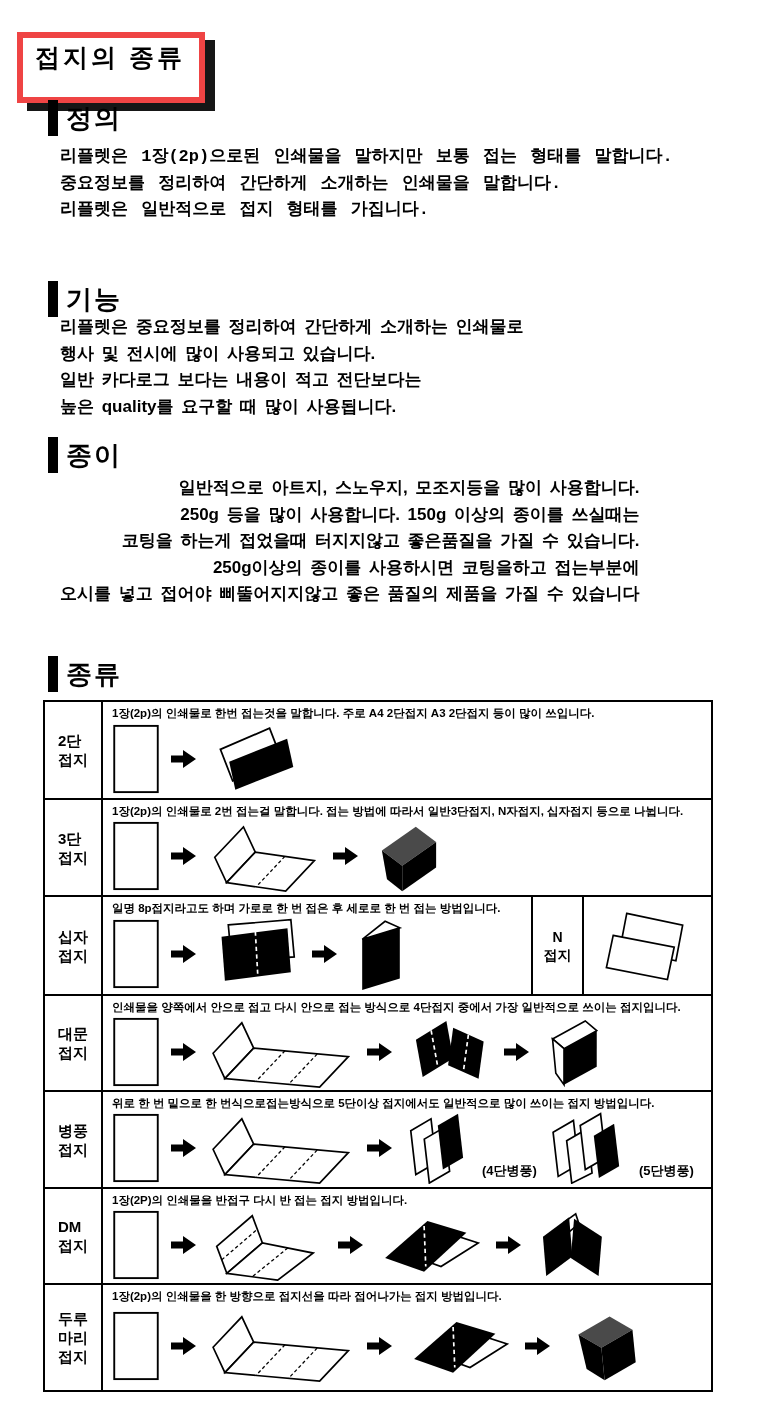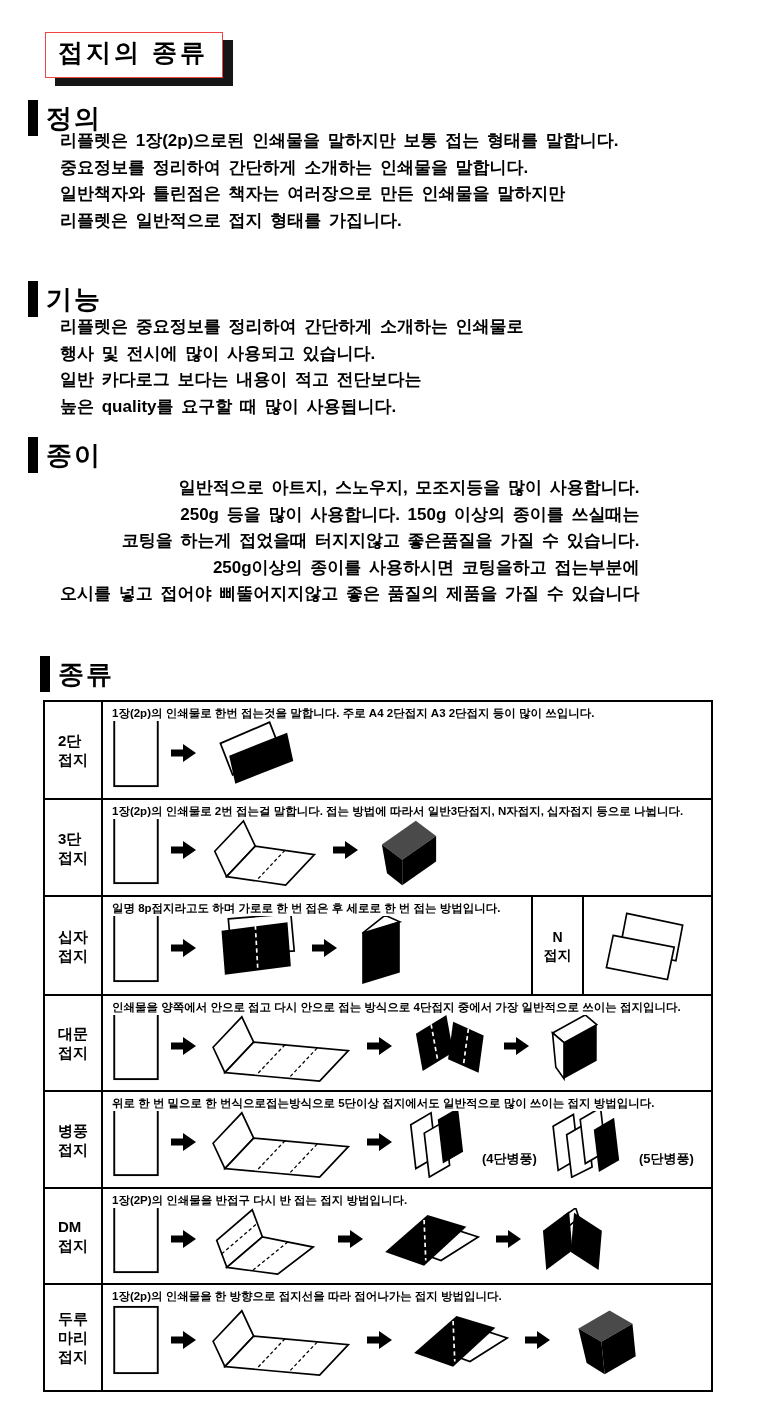--- a/index.html
+++ b/index.html
@@ -3,53 +3,52 @@
 <meta charset="utf-8">
 <style>
   html,body{margin:0;padding:0;}
   body{
     width:760px;height:1420px;background:#ffffff;position:relative;
     font-family:"Liberation Sans","DejaVu Sans",sans-serif;color:#000;
     overflow:hidden;
   }
   .title-box{
     position:absolute;left:17px;top:32px;background:#fff;
-    border:1px solid #ef4444;box-shadow:10px 8px 0 #161616;
-    padding:3px 14px 8px 12px;font-size:25px;font-weight:bold;letter-spacing:3px;
+    border:6px solid #ef4444;box-shadow:10px 8px 0 #161616;
+    padding:3px 14px 23px 12px;font-size:25px;font-weight:bold;letter-spacing:3px;
     white-space:nowrap;
-    margin-left:28px;
   }
   .section-heading{
-    position:absolute;left:28px;display:flex;align-items:center;
+    position:absolute;left:48px;display:flex;align-items:center;
     font-size:26px;font-weight:bold;letter-spacing:2px;white-space:nowrap;
   }
   .section-heading .bar{width:10px;height:36px;background:#000;margin-right:8px;}
-  .h-def{top:100px;} .h-func{top:281px;} .h-paper{top:437px;} .h-types{top:656px;margin-left:12px;}
+  .h-def{top:100px;} .h-func{top:281px;} .h-paper{top:437px;} .h-types{top:656px;}
   .para{
     position:absolute;left:60px;font-size:17px;line-height:26.5px;
     font-weight:bold;word-spacing:3px;white-space:nowrap;letter-spacing:0;
   }
-  .p-def{top:128px;} .p-func{top:314px;} .p-paper{top:475px;text-align:right;}
+  .p-def{top:144px;font-family:Liberation Mono, monospace;} .p-func{top:314px;} .p-paper{top:475px;text-align:right;}
   .ftable{
     position:absolute;left:43px;top:700px;width:670px;height:692px;
     border:2px solid #000;box-sizing:border-box;display:flex;flex-direction:column;
     background:#fff;
   }
   .frow{display:flex;border-bottom:2px solid #000;box-sizing:border-box;overflow:hidden;}
   .frow.r1{height:98px;} .frow.r2{height:97px;} .frow.r3{height:99px;}
   .frow.r4{height:96px;} .frow.r5{height:97px;} .frow.r6{height:96px;}
   .frow.r7{flex:1;border-bottom:none;}
   .flabel{
     width:58px;min-width:58px;border-right:2px solid #000;box-sizing:border-box;
     display:flex;align-items:center;justify-content:center;text-align:left;
     font-size:15px;font-weight:bold;line-height:19px;white-space:pre-line;
   }
   .fcontent{flex:1;display:flex;flex-direction:column;overflow:hidden;box-sizing:border-box;}
   .fdesc{font-size:11.5px;font-weight:bold;padding:4px 20px 0 9px;white-space:nowrap;letter-spacing:0;}
-  .fdiagram{flex:1;display:flex;align-items:center;gap:11px;padding:1px 4px 15px 9px;overflow:hidden;}
+  .fdiagram{flex:1;display:flex;align-items:center;gap:11px;padding:1px 4px 3px 9px;overflow:hidden;}
   .ncell{
     width:51px;min-width:51px;border-left:2px solid #000;box-sizing:border-box;
     display:flex;align-items:center;justify-content:center;text-align:center;
     font-size:14px;font-weight:bold;line-height:18px;white-space:pre-line;
   }
   .ndiag{
     width:129px;min-width:129px;border-left:2px solid #000;box-sizing:border-box;
     display:flex;align-items:center;justify-content:center;
   }
   .caption{align-self:flex-end;font-size:13px;font-weight:bold;margin:0 0 4px -9px;white-space:nowrap;}
@@ -65,21 +64,20 @@
 
 <div class="title-box">접지의 종류</div>
 
 <div class="section-heading h-def">
   <span class="bar"></span>
   <span>정의</span>
 </div>
 <div class="para p-def">
   <div>리플렛은 1장(2p)으로된 인쇄물을 말하지만 보통 접는 형태를 말합니다.</div>
   <div>중요정보를 정리하여 간단하게 소개하는 인쇄물을 말합니다.</div>
-  <div>일반책자와 틀린점은 책자는 여러장으로 만든 인쇄물을 말하지만</div>
   <div>리플렛은 일반적으로 접지 형태를 가집니다.</div>
 </div>
 
 <div class="section-heading h-func">
   <span class="bar"></span>
   <span>기능</span>
 </div>
 <div class="para p-func">
   <div>리플렛은 중요정보를 정리하여 간단하게 소개하는 인쇄물로</div>
   <div>행사 및 전시에 많이 사용되고 있습니다.</div>

